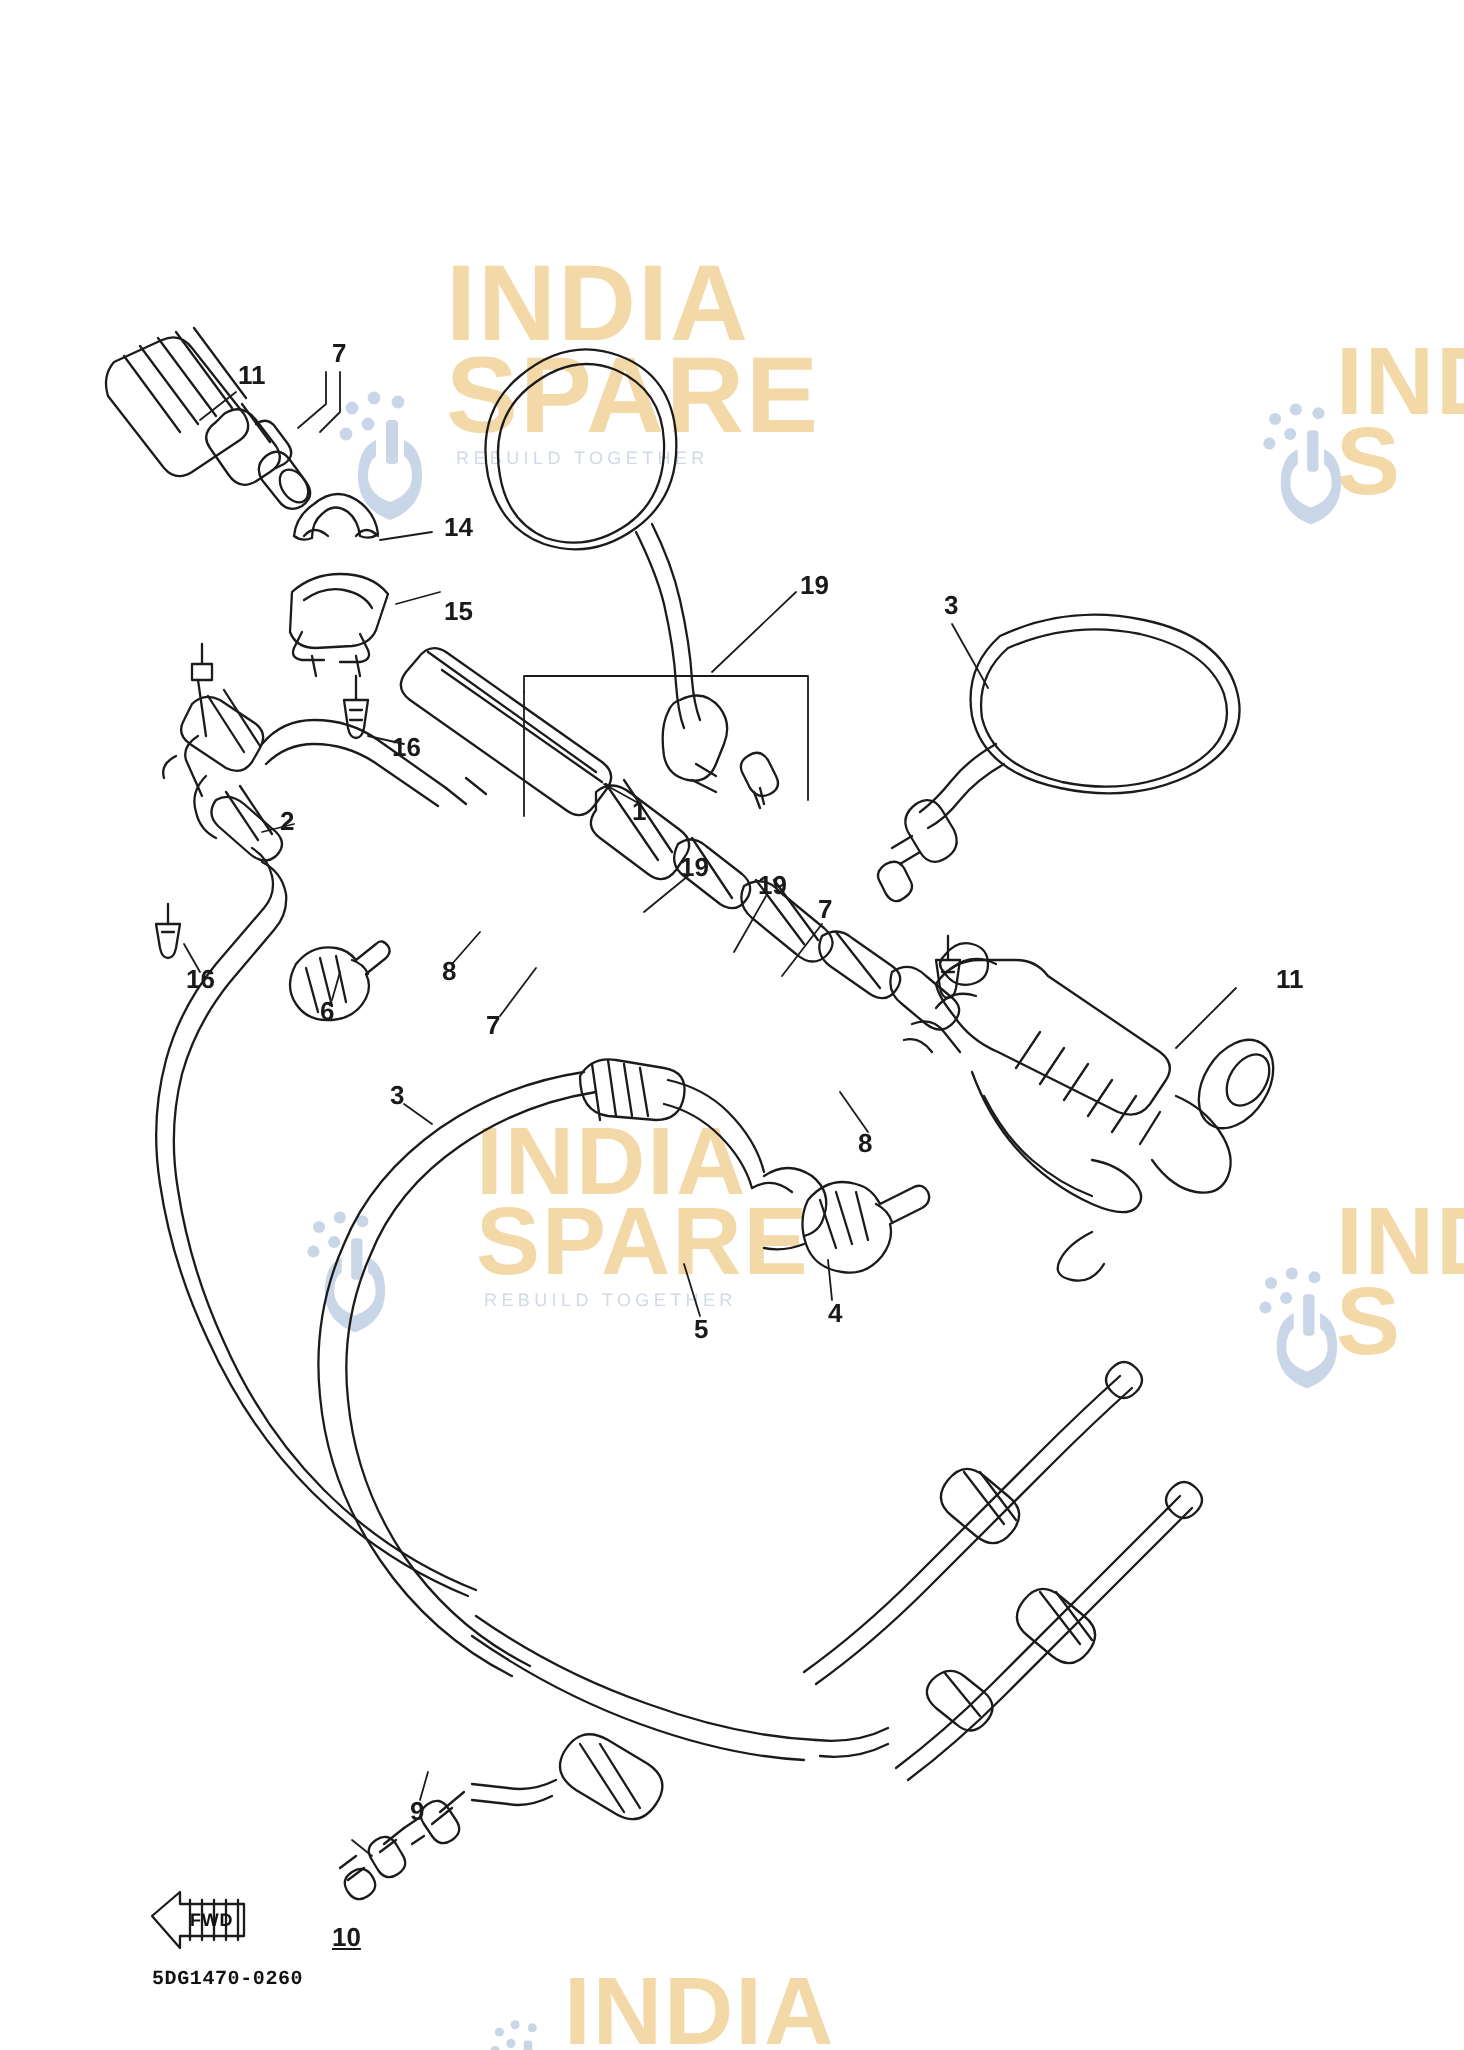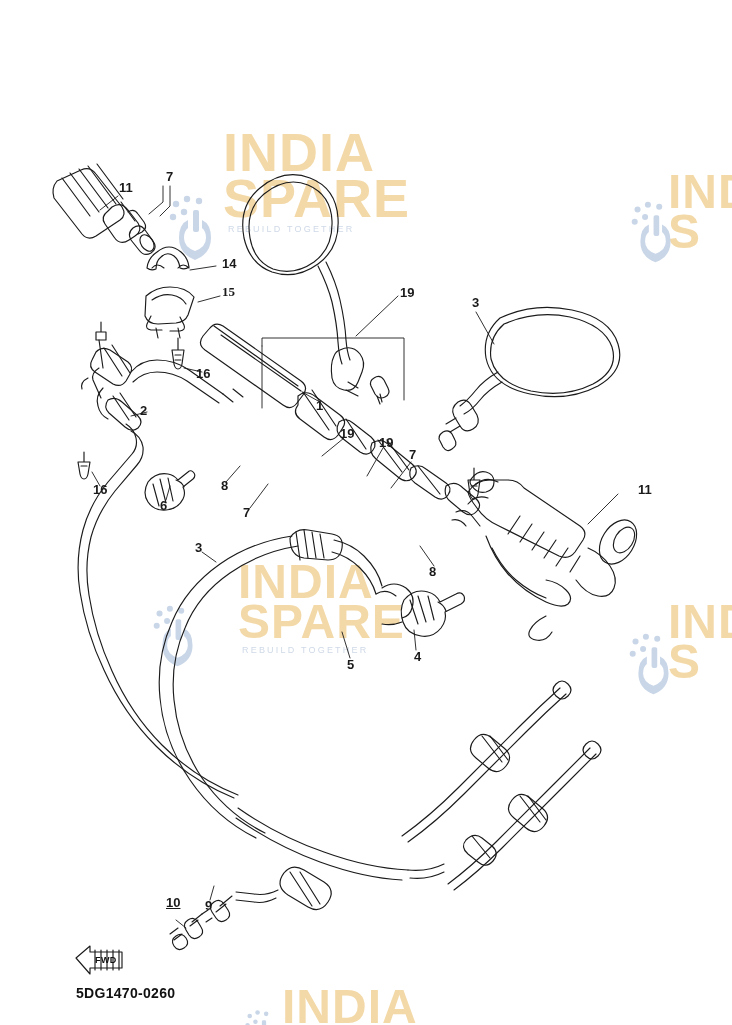--- a/index.html
+++ b/index.html
@@ -59,22 +59,22 @@
     position: absolute;
     font-family: "Liberation Sans", sans-serif;
     font-size: 13px;
     font-weight: bold;
     color: #1a1a1a;
     line-height: 1;
     white-space: nowrap;
   }
   .partcode {
     position: absolute;
-    font-family: Liberation Sans, sans-serif;
-    font-size: 14px;
+    font-family: Liberation Mono, monospace;
+    font-size: 10px;
     font-weight: bold;
     letter-spacing: 0.3px;
     color: #111;
   }
   .fwd-label {
     position: absolute;
     font-family: "Liberation Sans", sans-serif;
     font-size: 9px;
     font-weight: bold;
     color: #111;
@@ -380,38 +380,38 @@
         <path d="M95 950 l0 20 M101 950 l0 20 M107 950 l0 20 M113 950 l0 20 M119 950 l0 20"></path>
       </g>
 
     </g>
   </svg>
 
   <div class="layer">
     <div class="callout" style="left:119px; top:181px;">11</div>
     <div class="callout" style="left:166px; top:170px;">7</div>
     <div class="callout" style="left:222px; top:257px;">14</div>
-    <div class="callout" style="left:222px; top:285px;font-family:Liberation Serif, serif;">15</div>
+    <div class="callout" style="left:222px; top:299px;">15</div>
     <div class="callout" style="left:400px; top:286px;">19</div>
     <div class="callout" style="left:472px; top:296px;">3</div>
     <div class="callout" style="left:196px; top:367px;">16</div>
     <div class="callout" style="left:316px; top:399px;">1</div>
     <div class="callout" style="left:140px; top:404px;">2</div>
     <div class="callout" style="left:340px; top:427px;">19</div>
     <div class="callout" style="left:379px; top:436px;">19</div>
     <div class="callout" style="left:409px; top:448px;">7</div>
     <div class="callout" style="left:93px; top:483px;">16</div>
     <div class="callout" style="left:221px; top:479px;">8</div>
     <div class="callout" style="left:243px; top:506px;">7</div>
     <div class="callout" style="left:160px; top:499px;">6</div>
     <div class="callout" style="left:638px; top:483px;">11</div>
     <div class="callout" style="left:429px; top:565px;">8</div>
     <div class="callout" style="left:195px; top:541px;">3</div>
     <div class="callout" style="left:347px; top:658px;">5</div>
     <div class="callout" style="left:414px; top:650px;">4</div>
     <div class="callout" style="left:205px; top:899px;">9</div>
-    <div class="callout" style="left:166px; top:896px;text-decoration:underline;">10</div>
+    <div class="callout" style="left:166px; top:962px;text-decoration:underline;">10</div>
 
     <div class="fwd-label" style="left:95px; top:955px;">FWD</div>
     <div class="partcode" style="left:76px; top:985px;">5DG1470-0260</div>
   </div>
 
 </div>
 
 </body></html>

